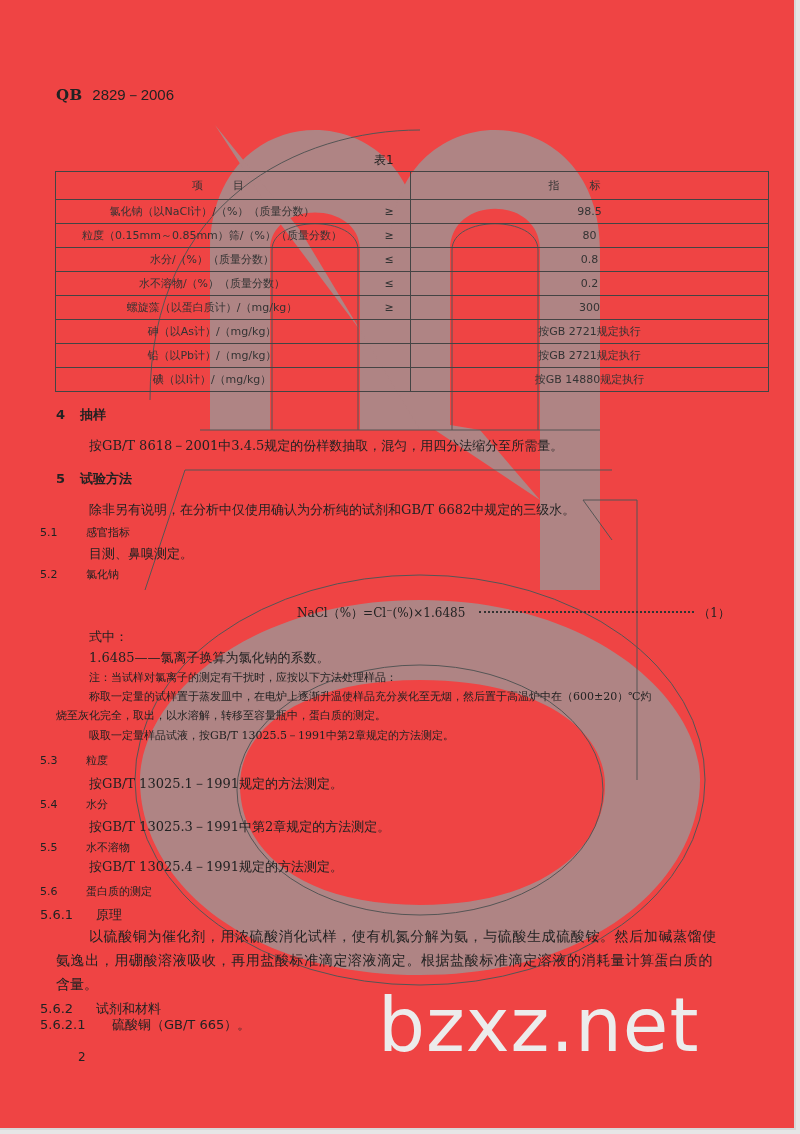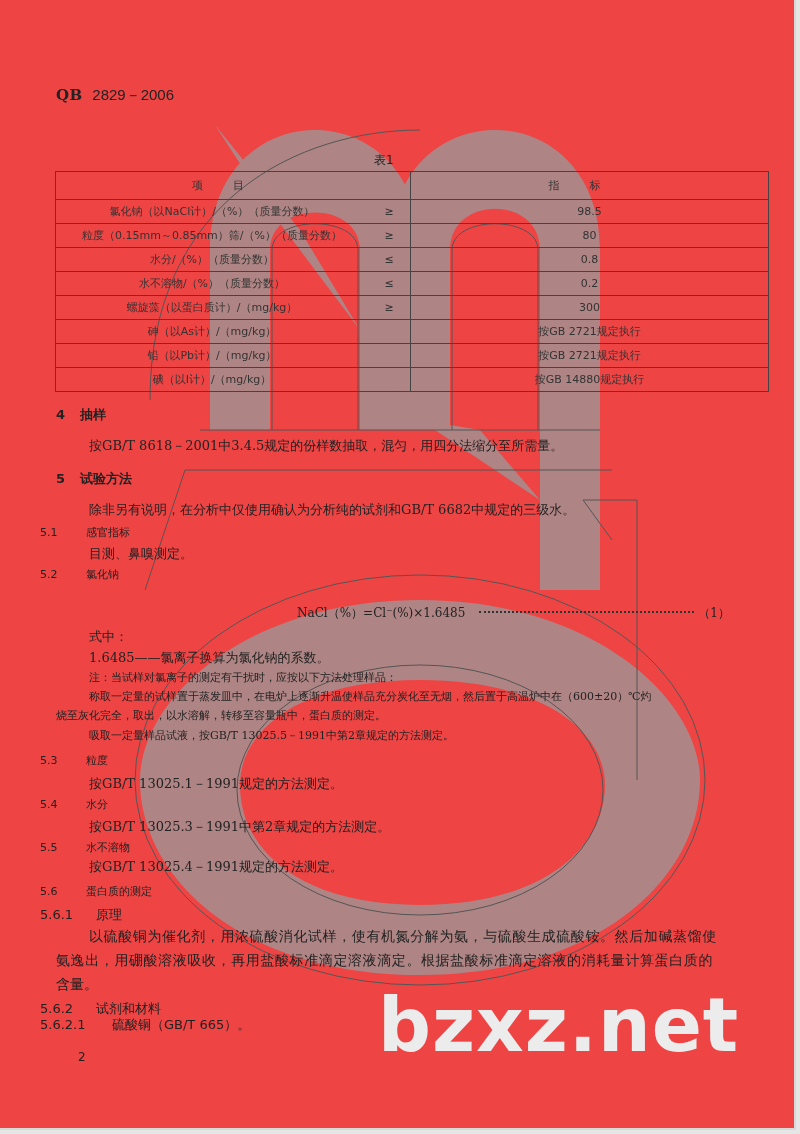--- a/index.html
+++ b/index.html
@@ -42,21 +42,21 @@
     .h2 .num { display: inline-block; width: 46px; }
     .h3 { font-family: "DejaVu Sans", sans-serif; font-size: 13px; left: 40px; }
     .h3 .num { display: inline-block; width: 56px; }
     .h4 .num { display: inline-block; width: 72px; }
     .p { font-size: 13px; left: 89px; }
     .p-cont { font-size: 13px; left: 56px; }
     .note { font-size: 11px; }
     .formula { font-size: 12px; left: 297px; top: 605px; }
     .formula .dots { display: inline-block; width: 215px; border-bottom: 2px dotted #333; margin: 0 4px 3px 14px; vertical-align: middle; }
     .pgnum { left: 78px; top: 1050px; font-size: 12px; font-family: "DejaVu Sans", sans-serif; }
-    .brand { left: 378px; top: 982px; font-size: 74px; font-weight: bold; color: #ececec; font-family: "DejaVu Sans", sans-serif; letter-spacing: 1px; }
+    .brand { left: 378px; top: 982px; font-size: 74px; font-weight: normal; color: #ececec; font-family: "DejaVu Sans", sans-serif; letter-spacing: 1px; }
   </style>
 </head>
 <body>
 
 <div class="page">
 
   <svg class="wm" viewBox="0 0 800 1134">
     <g fill="#9a9a9a" opacity="0.75">
 
       <path d="M210 250 C210 90 420 90 420 250 L420 430 L360 430 L360 250 C360 200 270 200 270 250 L270 430 L210 430 Z"></path>

